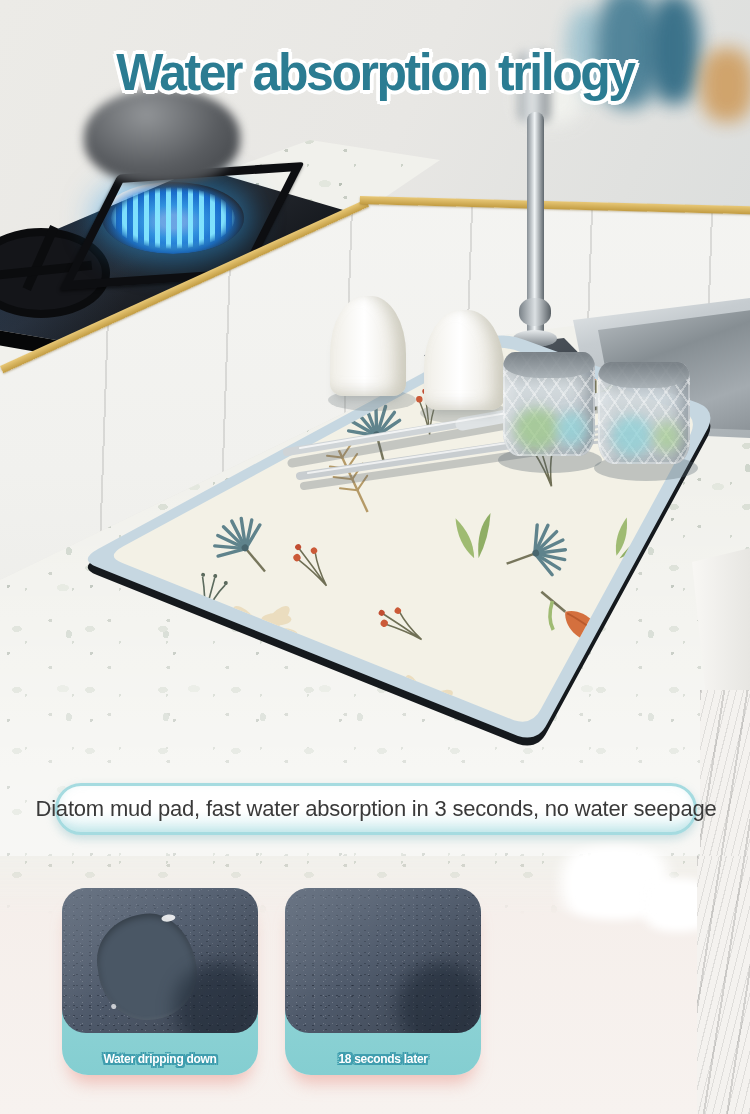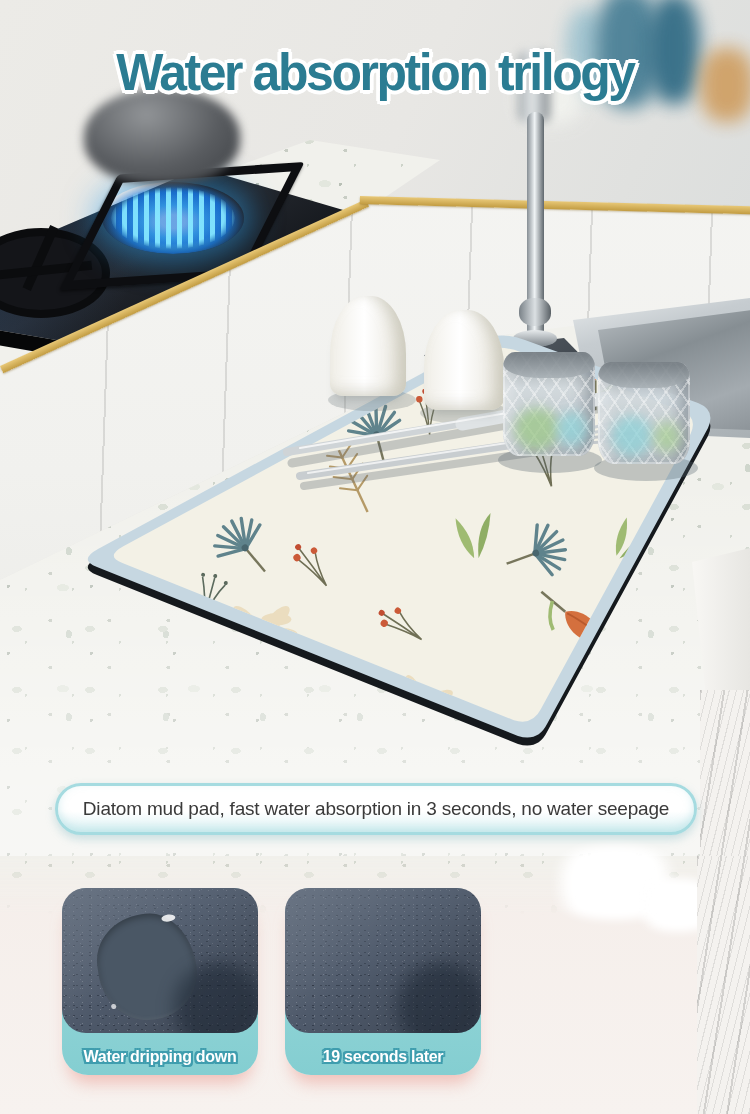--- a/index.html
+++ b/index.html
@@ -120,21 +120,21 @@
   .title{left:0;right:0;top:42px;text-align:center;font-size:52px;font-weight:bold;
     letter-spacing:-2.5px;color:var(--title-color);transform:scaleX(.96);
     text-shadow:-3px -3px 0 #fff,3px -3px 0 #fff,-3px 3px 0 #fff,3px 3px 0 #fff,-4px 0 0 #fff,4px 0 0 #fff,0 -4px 0 #fff,0 4px 0 #fff;}
 
   
   .banner{left:55px;top:783px;width:636px;height:46px;border-radius:26px;
     border:3px solid var(--banner-border);
     background:linear-gradient(180deg,#ffffff 0%,#ffffff 55%,#dcf2f4 100%);
     box-shadow:0 4px 10px rgba(130,185,195,.4),inset 0 -4px 8px rgba(170,220,225,.5);
     display:flex;align-items:center;justify-content:center;}
-  .banner-text{font-size:19px;color:#3a3a3a;letter-spacing:-.2px;white-space:nowrap;}
+  .banner-text{font-size:22px;color:#3a3a3a;letter-spacing:-.2px;white-space:nowrap;}
 
   
   .bottom{left:0;top:856px;width:750px;height:258px;background:linear-gradient(180deg,var(--bottom-bg),#f7f2ef);}
   .counter-remnant{left:0;top:0;width:750px;height:60px;opacity:.9;
     -webkit-mask-image:linear-gradient(180deg,#000,transparent);mask-image:linear-gradient(180deg,#000,transparent);}
   .foam{border-radius:50%;background:radial-gradient(circle,#ffffff 0 55%,rgba(255,255,255,0) 75%);filter:blur(4px);}
   .bottom-marble{left:697px;top:0;width:53px;height:258px;}
   .cards{left:62px;top:32px;display:flex;gap:27px;}
   .card{position:relative;width:196px;height:187px;border-radius:26px;
     background:linear-gradient(180deg,var(--card-teal-1),var(--card-teal-2));
@@ -153,21 +153,21 @@
     background:radial-gradient(circle,rgba(22,32,45,.5) 0 45%,rgba(22,32,45,0) 72%);filter:blur(6px);}
   .puddle{position:absolute;background:var(--puddle-color);
     box-shadow:inset 0 3px 7px rgba(0,0,0,.3),inset 0 -2px 4px rgba(255,255,255,.08);}
   .puddle.large{left:36px;top:26px;width:98px;height:106px;transform:rotate(-8deg);
     border-radius:54% 46% 50% 50% / 44% 58% 46% 52%;}
   .puddle.large::before{content:"";position:absolute;right:14px;top:4px;width:14px;height:7px;border-radius:50%;background:rgba(255,255,255,.85);}
   .puddle.large::after{content:"";position:absolute;left:8px;bottom:16px;width:5px;height:5px;border-radius:50%;background:rgba(255,255,255,.7);}
   .puddle.small{left:74px;top:36px;width:52px;height:74px;transform:rotate(4deg);
     border-radius:48% 52% 46% 54% / 38% 42% 58% 62%;}
   .card-label{position:absolute;left:0;right:0;bottom:9px;text-align:center;
-    font-size:16px;font-weight:bold;color:#ffffff;letter-spacing:-.3px;
+    font-size:12px;font-weight:bold;color:#ffffff;letter-spacing:-.3px;
     text-shadow:-2px -2px 0 var(--label-outline),2px -2px 0 var(--label-outline),-2px 2px 0 var(--label-outline),2px 2px 0 var(--label-outline),-2px 0 0 var(--label-outline),2px 0 0 var(--label-outline),0 -2px 0 var(--label-outline),0 2px 0 var(--label-outline);}
 </style>
 </head>
 <body>
 
 <div class="stage">
 
   <div class="photo">
 
     <div class="abs blob" style="left:566px;top:8px;width:40px;height:90px;background:#9fc3cf;"></div>
@@ -358,18 +358,18 @@
         </div>
         <div class="card-label">Water dripping down</div>
       </div>
 
 
       <div class="card">
         <div class="card-photo">
           <div class="base"></div>
           <div class="hand-shadow"></div>
         </div>
-        <div class="card-label">19 seconds later</div>
+        <div class="card-label">18 seconds later</div>
       </div>
 
     </div>
   </div>
 </div>
 
 </body></html>

